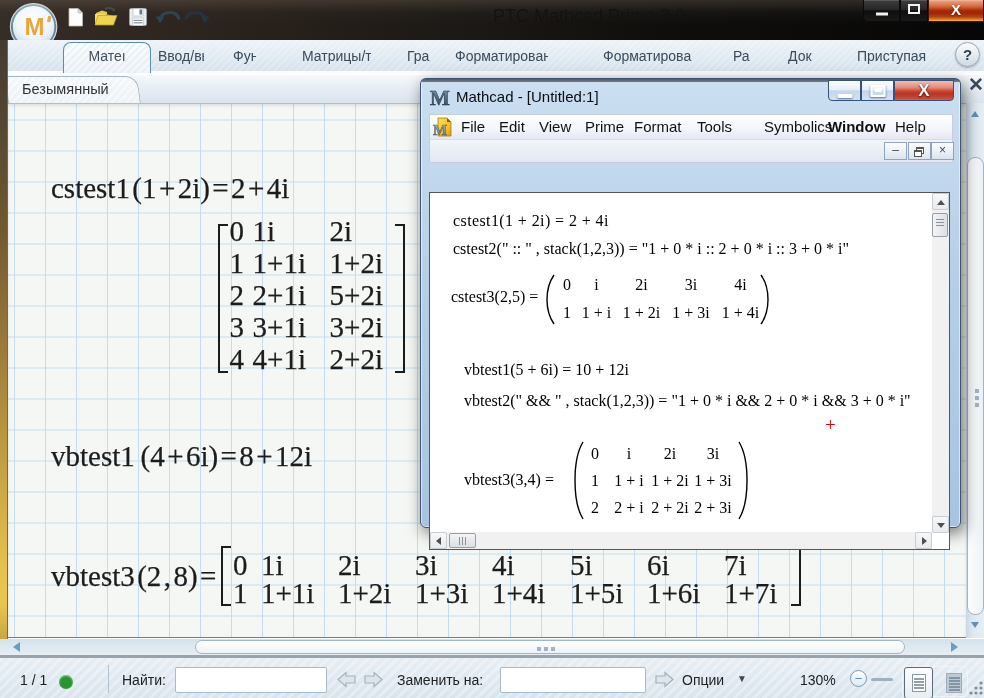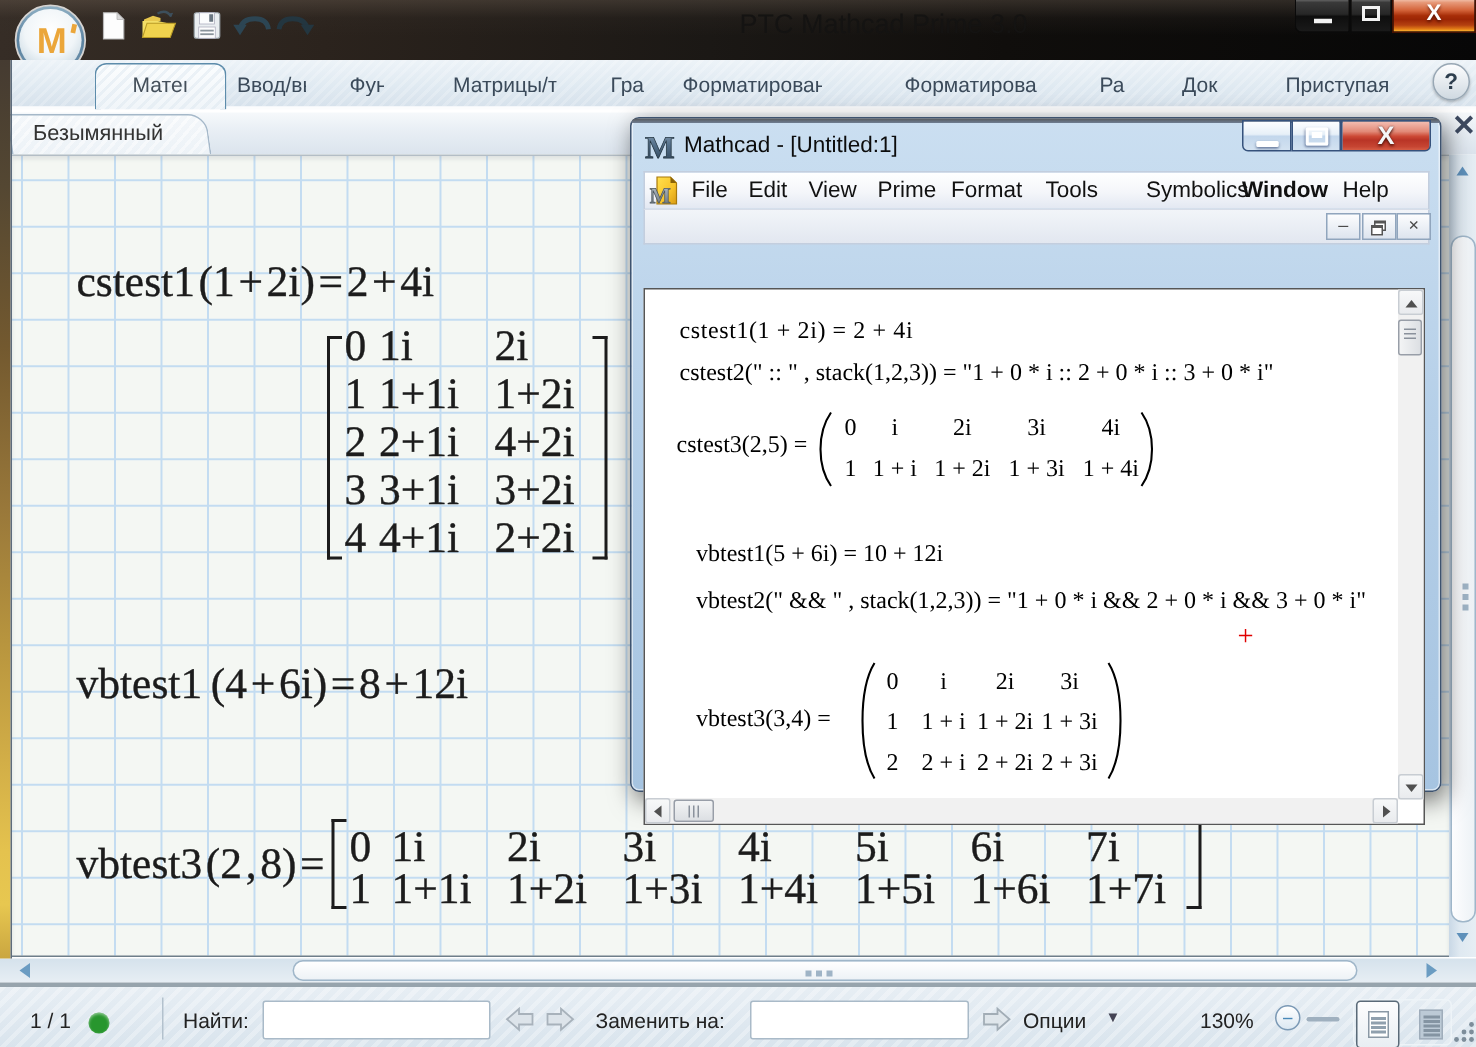--- a/index.html
+++ b/index.html
@@ -208,21 +208,21 @@
             <td style="width:65px;">2i</td>
           </tr>
         <tr>
             <td>1</td>
             <td>1+1i</td>
             <td>1+2i</td>
           </tr>
         <tr>
             <td>2</td>
             <td>2+1i</td>
-            <td>4+2i</td>
+            <td>5+2i</td>
           </tr>
         <tr>
             <td>3</td>
             <td>3+1i</td>
             <td>3+2i</td>
           </tr>
         <tr>
             <td>4</td>
             <td>4+1i</td>
             <td>2+2i</td>

